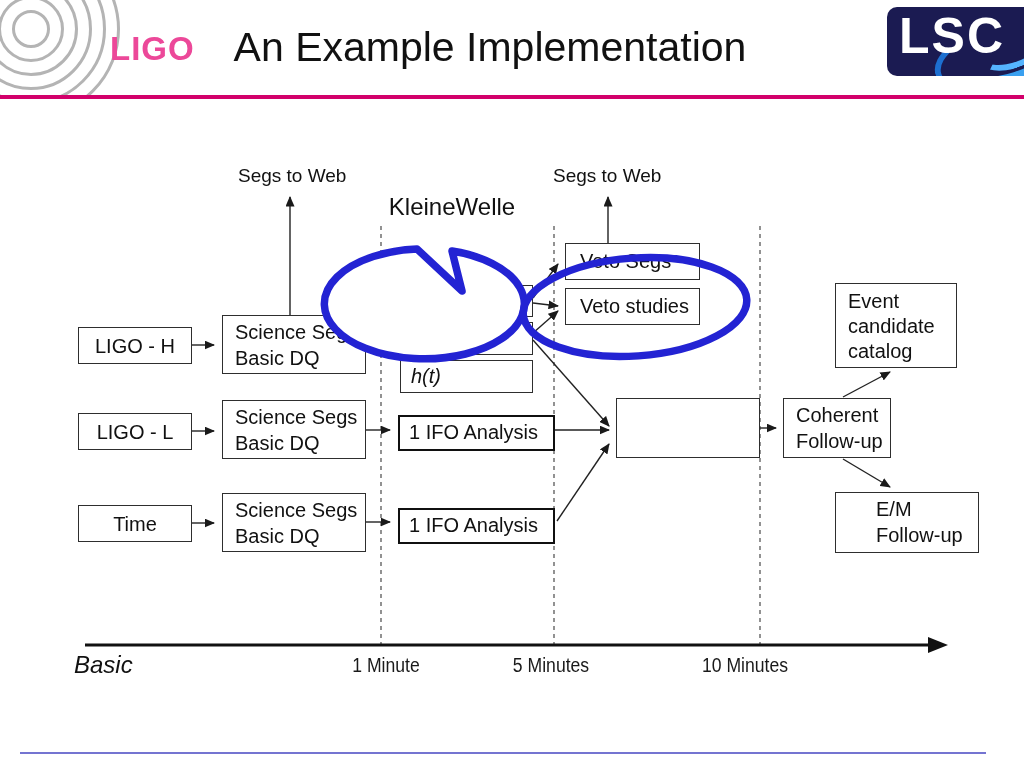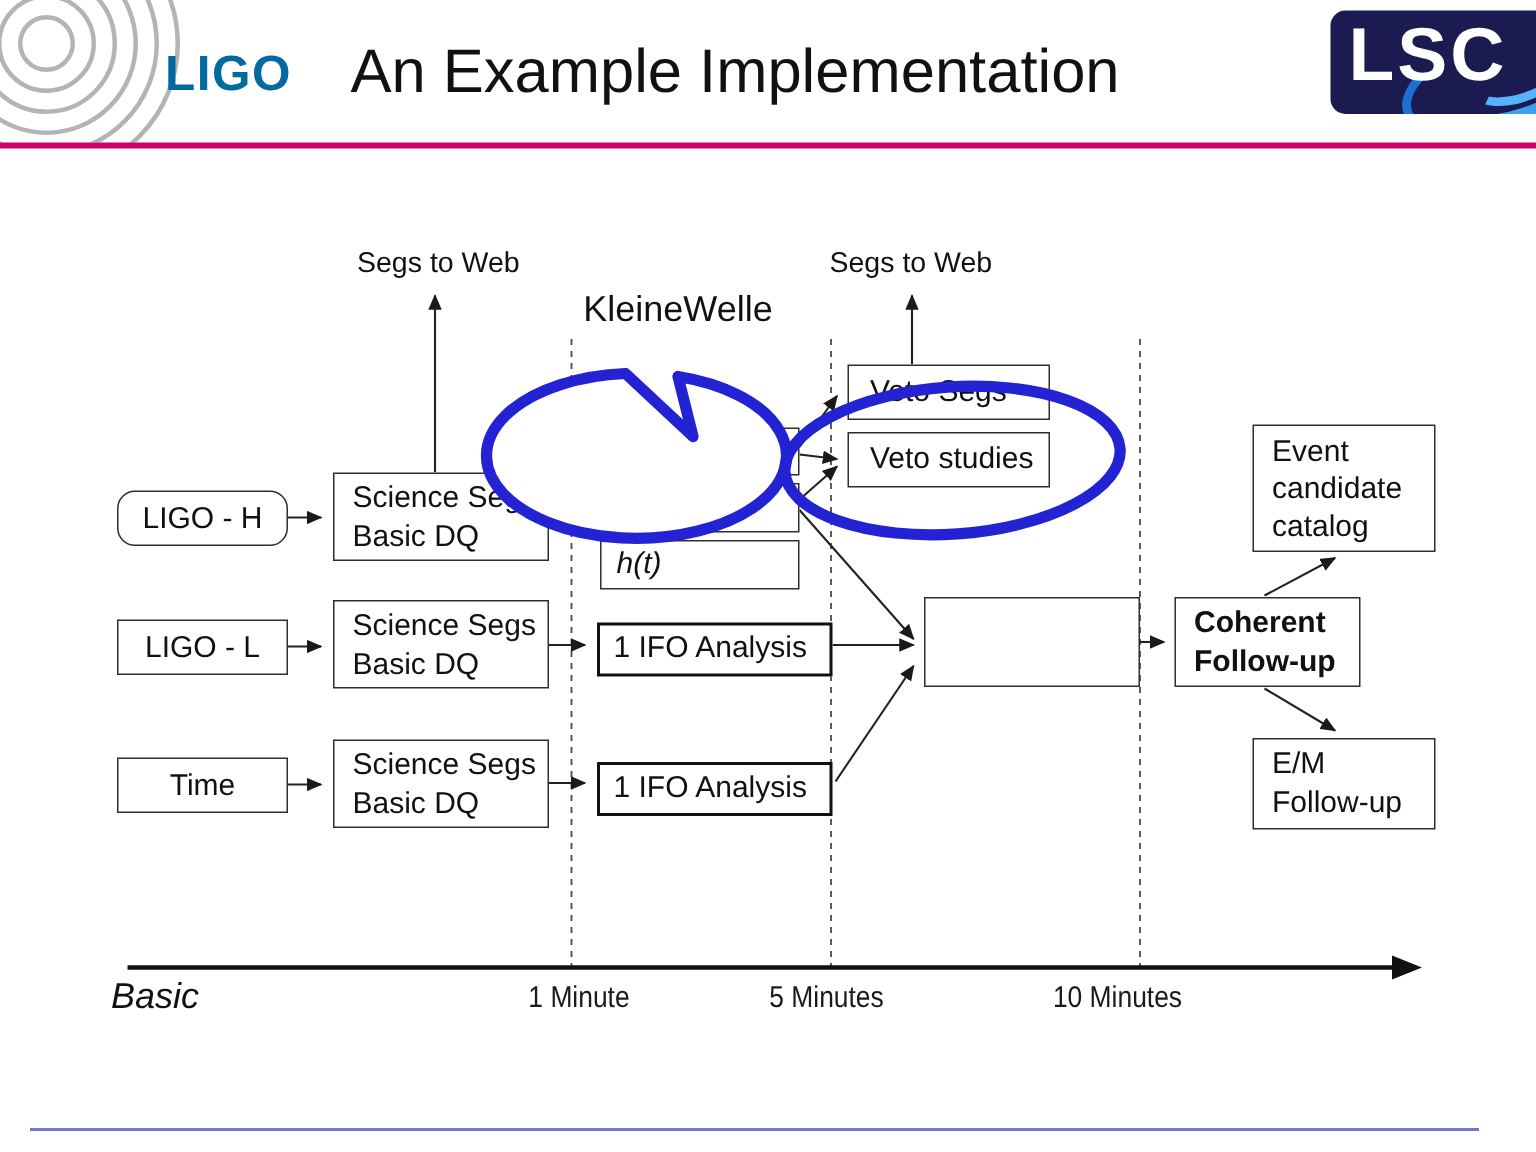--- a/index.html
+++ b/index.html
@@ -9,21 +9,21 @@
   }
   
   #title{
     position:absolute; left:140px; top:24px; width:700px;
     text-align:center; font-size:41px; color:#111; letter-spacing:0px;
   }
   #accent-bar{ position:absolute; left:0; top:95px; width:1024px; height:4px; }
   
   #ligo-logo{ position:absolute; left:0; top:0; width:210px; height:95px; overflow:hidden; }
   .ripple{ position:absolute; border:3px solid #b4b4b4; border-radius:50%; }
-  #ligo-word{ position:absolute; left:110px; top:30px; font-size:33px; font-weight:800; color:#0369a1; letter-spacing:1px; }
+  #ligo-word{ position:absolute; left:110px; top:30px; font-size:33px; font-weight:800; color:#ec4899; letter-spacing:1px; }
   
   #lsc-logo{ position:absolute; left:887px; top:7px; width:168px; height:69px; border-radius:10px; overflow:hidden; }
   #lsc-word{ position:absolute; left:12px; top:0px; font-size:50px; font-weight:800; color:#fff; letter-spacing:2px; font-family:"Liberation Sans", sans-serif; }
   .swirl{ position:absolute; border-radius:50%; border:6px solid transparent; }
   
   .box{ position:absolute; background:#fff; border:1.5px solid #2e2e2e; color:#111;
         font-size:20px; line-height:26px; box-sizing:border-box; z-index:2; }
   .box .pad{ padding:3px 4px 0 12px; }
   .thick{ border:2.8px solid #101010; }
   .center{ display:flex; align-items:center; justify-content:center; }
@@ -99,21 +99,21 @@
       <line x1="843" y1="397" x2="890" y2="372"></line>
       <line x1="843" y1="459" x2="890" y2="487"></line>
     </g>
 
     <g>
       <line x1="85" y1="645" x2="932" y2="645" stroke="#111" stroke-width="3"></line>
       <path d="M928,637 L948,645 L928,653 Z" fill="#111"></path>
     </g>
   </svg>
 
-  <div class="box center" style="left:78px;top:327px;width:114px;height:37px;border-radius:12px;">
+  <div class="box center" style="left:78px;top:327px;width:114px;height:37px;">
     <span>LIGO - H</span>
   </div>
   <div class="box center" style="left:78px;top:413px;width:114px;height:37px;">
     <span>LIGO - L</span>
   </div>
   <div class="box center" style="left:78px;top:505px;width:114px;height:37px;">
     <span>Time</span>
   </div>
 
   <div class="box" style="left:222px;top:315px;width:144px;height:59px;">
@@ -156,34 +156,34 @@
     <div style="padding-left:14px;">Veto Segs</div>
   </div>
   <div class="box" style="left:565px;top:288px;width:135px;height:37px;line-height:34px;">
     <div style="padding-left:14px;">Veto studies</div>
   </div>
 
   <div class="box" style="left:616px;top:398px;width:144px;height:60px;">
     <div class="pad">
     </div>
   </div>
-  <div class="box" style="left:783px;top:398px;width:124px;height:60px;font-weight:bold;">
+  <div class="box" style="left:783px;top:398px;width:108px;height:60px;">
     <div class="pad">
         <div>Coherent</div>
     <div>Follow-up</div>
       </div>
   </div>
   <div class="box" style="left:835px;top:283px;width:122px;height:85px;">
     <div class="pad" style="line-height:25px;padding-top:5px;">
       <div>Event</div>
       <div>candidate</div>
       <div>catalog</div>
     </div>
   </div>
-  <div class="box" style="left:835px;top:492px;width:122px;height:61px;">
+  <div class="box" style="left:835px;top:492px;width:144px;height:61px;padding-left:28px;">
     <div class="pad">
         <div>E/M</div>
     <div>Follow-up</div>
       </div>
   </div>
 
   <div class="floating-label" style="left:238px;top:165px;">Segs to Web</div>
   <div class="floating-label" style="left:553px;top:165px;">Segs to Web</div>
 
   <svg id="highlight-layer" width="1024" height="768" viewBox="0 0 1024 768">

